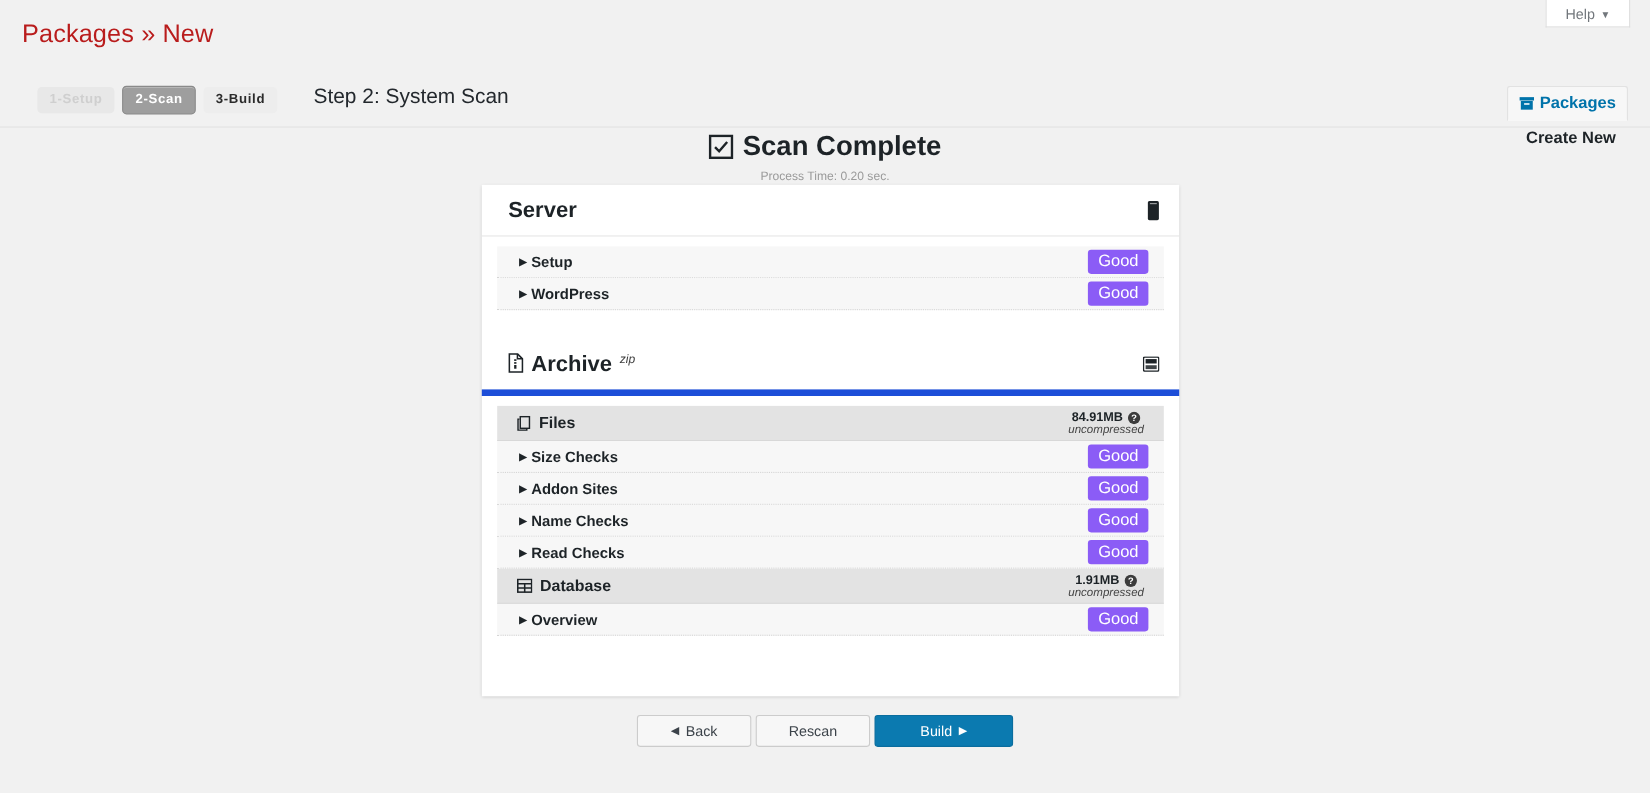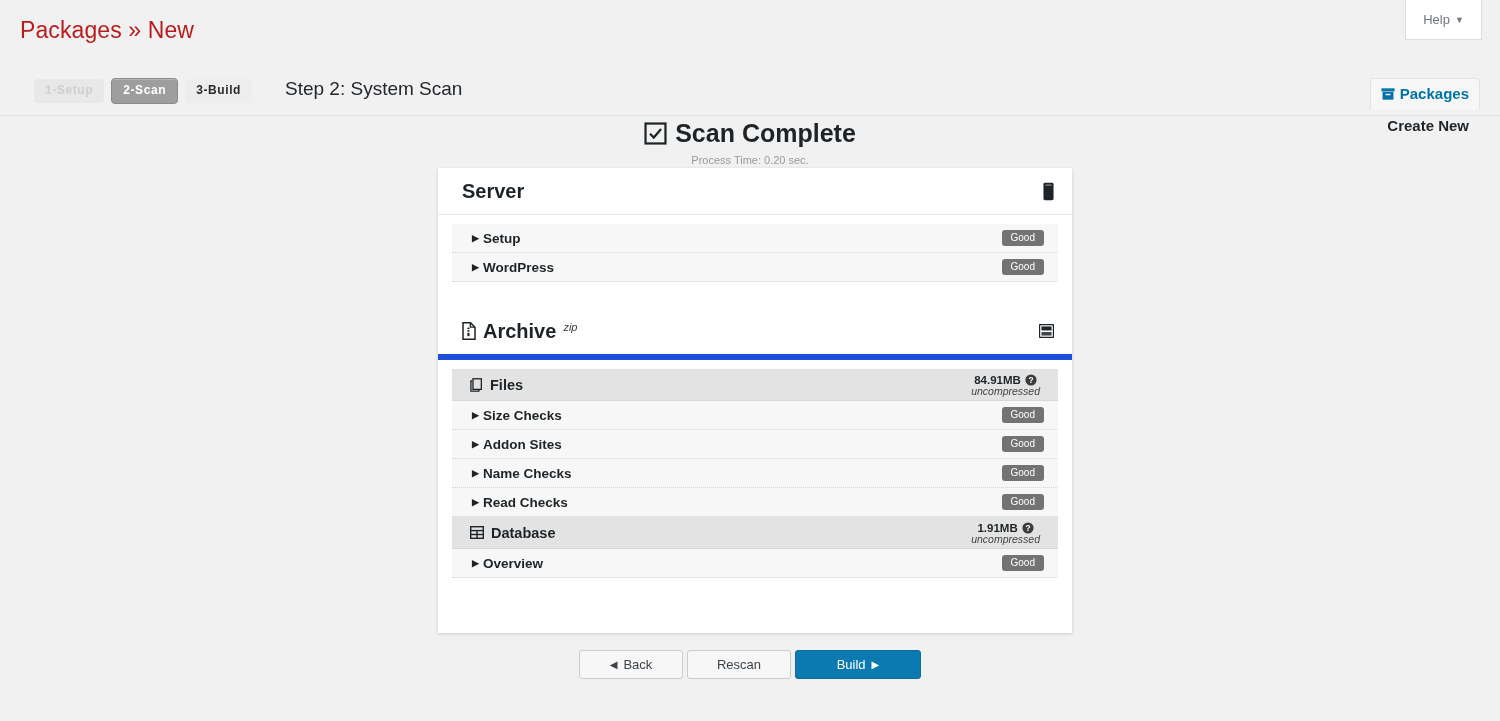--- a/index.html
+++ b/index.html
@@ -15,21 +15,21 @@
     overflow: hidden;
     position: relative;
   }
 
   
   .help-tab {
     position: absolute;
     top: 0;
     right: 18px;
     width: 77px;
-    height: 40px;
+    height: 25px;
     background: #ffffff;
     border: 1px solid #ddd;
     border-top: none;
     box-sizing: border-box;
     display: flex;
     align-items: center;
     justify-content: center;
     gap: 5px;
     font-size: 13px;
     color: #72777c;
@@ -227,23 +227,23 @@
     gap: 4px;
   }
   .tri {
     font-size: 9px;
     line-height: 1;
     color: #1d2327;
     position: relative;
     top: 0px;
   }
   .badge {
-    background: #737373;
+    background: #8b5cf6;
     color: #ffffff;
-    font-size: 10px;
+    font-size: 15px;
     font-weight: normal;
     padding: 2px 9px 3px;
     border-radius: 3px;
     line-height: 1.15;
   }
 
   .row.header-row {
     background: #e3e3e3;
     border-bottom: 1px solid #d8d8d8;
     height: 32px;

